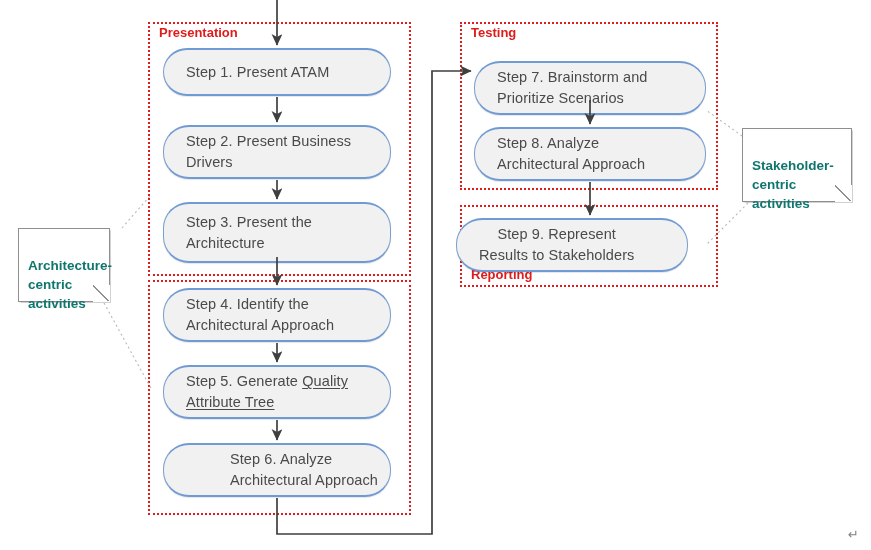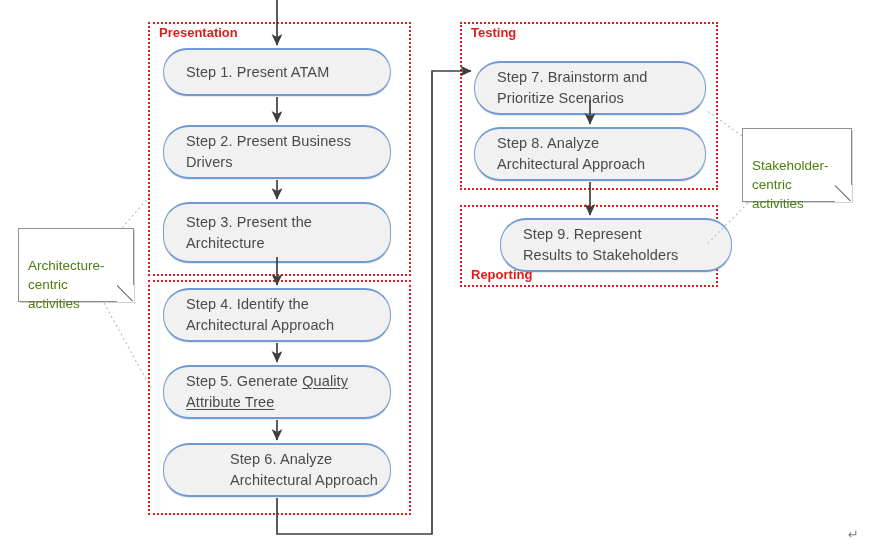--- a/index.html
+++ b/index.html
@@ -51,25 +51,26 @@
   }
   .step-text u{text-decoration:underline;text-underline-offset:2px;}
 
   
   .note{
     position:absolute;
     box-sizing:border-box;
     background:#ffffff;
     border:1px solid #8f8f8f;
     font-size:13.5px;
-    color:#4d7c0f;
+    color:#0f766e;
     line-height:19px;
     padding:8px 6px 6px 9px;
     white-space:pre-line;
     box-shadow:0.5px 0.5px 1px rgba(0,0,0,0.18);
+    font-weight:bold;
   }
   .note .fold{
     position:absolute;
     right:-1px;bottom:-1px;
     width:16px;height:16px;
     background:
       linear-gradient(225deg,#ffffff 0 49%,#8f8f8f 49% 54%,#ffffff 54% 100%);
     border-right:1px solid #ffffff;
     border-bottom:1px solid #ffffff;
   }
@@ -133,26 +134,26 @@
   <div class="step" style="left:474px;top:61px;width:232px;height:54px;">
     <div class="step-text">Step 7. Brainstorm and
 Prioritize Scenarios</div>
   </div>
 
   <div class="step" style="left:474px;top:127px;width:232px;height:54px;">
     <div class="step-text">Step 8. Analyze
 Architectural Approach</div>
   </div>
 
-  <div class="step" style="left:500px;top:218px;width:232px;height:54px;">
+  <div class="step" style="left:456px;top:218px;width:232px;height:54px;text-align:center;">
     <div class="step-text">Step 9. Represent
 Results to Stakeholders</div>
   </div>
 
-  <div class="note" style="left:18px;top:228px;width:116px;height:74px;">
+  <div class="note" style="left:18px;top:228px;width:92px;height:74px;">
     <span class="note-body">Architecture-
 centric
 activities</span>
     <span class="fold"></span>
   </div>
 
   <div class="note" style="left:742px;top:128px;width:110px;height:74px;">
     <span class="note-body">Stakeholder-
 centric
 activities</span>

